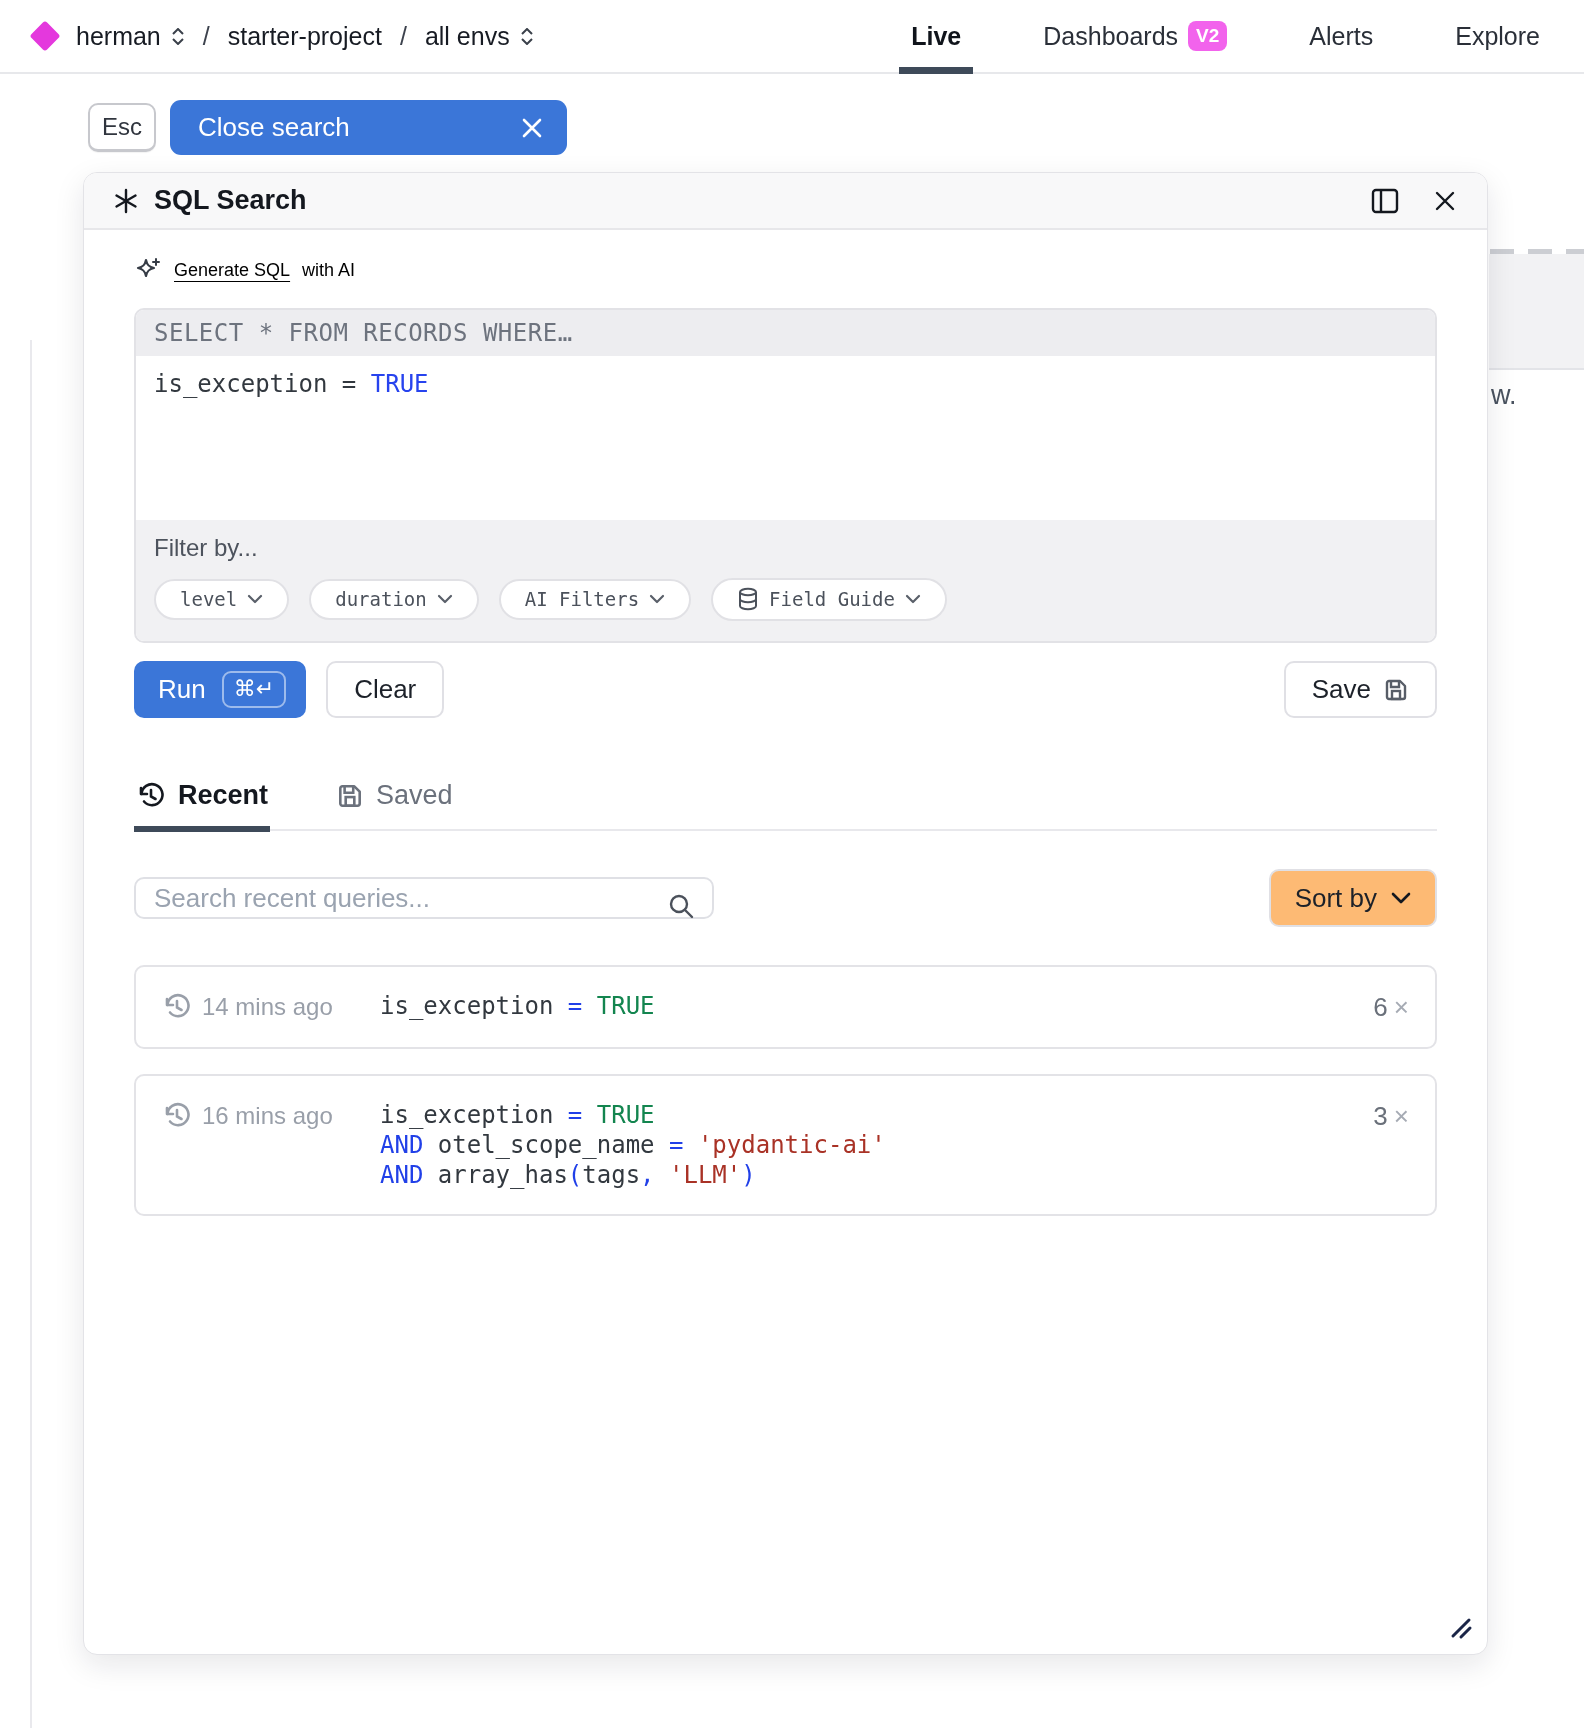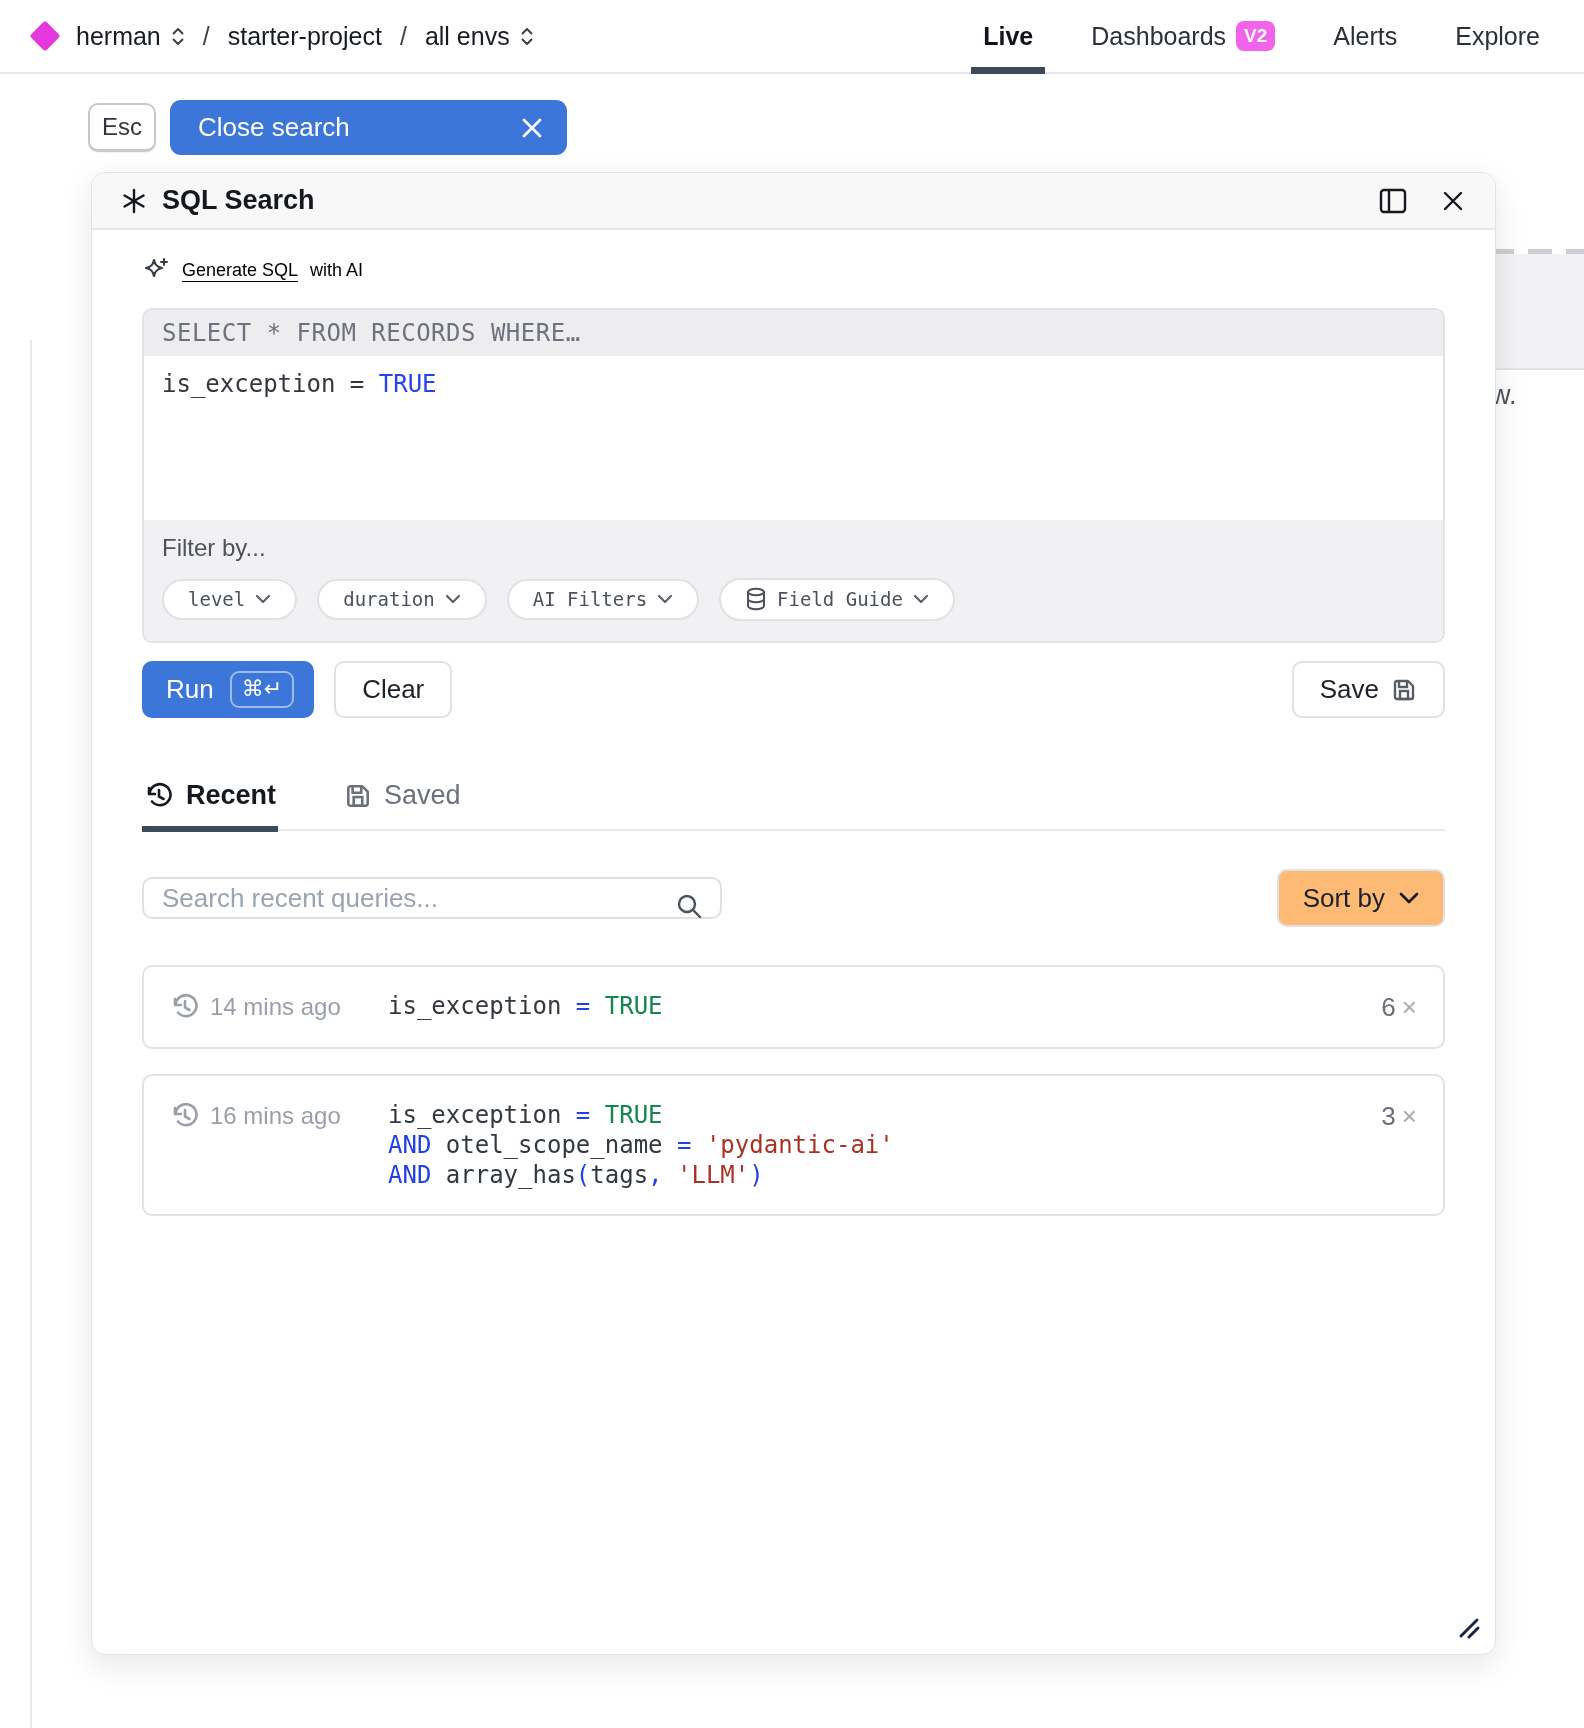--- a/index.html
+++ b/index.html
@@ -7,40 +7,40 @@
   .mono { font-family:"DejaVu Sans Mono", monospace; }
 
   
   .topbar { height:74px; display:flex; align-items:center; justify-content:space-between; border-bottom:2px solid #e7e8eb; background:#fff; position:relative; z-index:5; }
   .crumbs { display:flex; align-items:center; gap:14px; padding-left:34px; font-size:25px; color:#171b23; }
   .crumb-seg { display:flex; align-items:center; gap:8px; font-weight:400; cursor:pointer; }
   .crumb-slash { color:#3c424d; font-weight:400; padding:0 4px; }
   .diamond { width:22px; height:22px; background:#e438dd; transform:rotate(45deg); border-radius:3px; margin-right:6px; }
   .updown { display:inline-flex; flex-direction:column; gap:1px; margin-left:2px; }
   .nav { display:flex; align-items:center; gap:58px; padding-right:44px; font-size:25px; color:#2a2f38; height:100%; }
-  .nav-item { display:flex; align-items:center; gap:10px; height:100%; position:relative; cursor:pointer; }
+  .nav-item { display:flex; align-items:center; gap:10px; height:100%; position:relative; cursor:pointer;margin-left:24px; }
   .nav-item.active { font-weight:700; color:#10141b; }
   .nav-item.active::after { content:""; position:absolute; left:-12px; right:-12px; bottom:-2px; height:7px; background:#3e4a59; }
   .badge-v2 { background:#f263ec; color:#fff; font-size:19px; font-weight:600; border-radius:8px; padding:5px 8px 6px; line-height:1; }
 
   
   .bg-tick { position:absolute; left:80px; top:0; width:2px; height:26px; background:#d6d6da; }
   .bg-vline { position:absolute; left:30px; top:340px; width:2px; bottom:0; background:#e9e9ed; }
   .bg-dash { position:absolute; left:1490px; top:249px; width:94px; height:5px;
              background:repeating-linear-gradient(90deg,#ccced3 0 24px,transparent 24px 38px); }
   .bg-gray { position:absolute; left:1489px; top:254px; width:95px; height:116px; background:#f2f2f4; border-bottom:2px solid #e3e4e8; }
   .bg-cuttext { position:absolute; left:1491px; top:380px; font-size:27px; color:#4a5360; }
 
   
   .close-row { position:absolute; left:88px; top:100px; display:flex; align-items:center; gap:14px; z-index:6; }
   .esc-chip { background:#fff; border:2px solid #c7c8cd; border-bottom-width:3px; border-radius:10px; padding:8px 12px; font-size:24px; color:#30353e; box-shadow:0 1px 1px rgba(0,0,0,.05); }
   .close-btn { display:flex; align-items:center; justify-content:space-between; width:397px; height:55px; background:#3b76d8; color:#fff; border:none; border-radius:11px; font-size:26px; padding:0 24px 0 28px; cursor:pointer; font-family:inherit; }
 
   
-  .modal { position:absolute; left:91px; top:172px; width:1405px; height:1483px; background:#fff; border:1.5px solid #e3e3e7; border-radius:14px; box-shadow:0 10px 30px rgba(20,24,40,.10); z-index:4; display:flex; flex-direction:column; }
+  .modal { position:absolute; left:83px; top:172px; width:1405px; height:1483px; background:#fff; border:1.5px solid #e3e3e7; border-radius:14px; box-shadow:0 10px 30px rgba(20,24,40,.10); z-index:4; display:flex; flex-direction:column; }
   .modal-header { height:57px; flex:0 0 57px; background:#f8f8f9; border-bottom:2px solid #e7e7ea; border-radius:13px 13px 0 0; display:flex; align-items:center; justify-content:space-between; padding:0 26px 0 28px; }
   .modal-title-wrap { display:flex; align-items:center; gap:14px; font-size:27px; font-weight:600; color:#14181f; }
   .modal-header-icons { display:flex; align-items:center; gap:26px; }
   .icon-btn { background:none; border:none; cursor:pointer; display:flex; align-items:center; padding:4px; }
 
   .modal-body { padding:26px 50px 0; display:flex; flex-direction:column; flex:1; position:relative; }
 
   .gen-row { display:flex; align-items:center; gap:12px; font-size:18px; color:#000000; cursor:pointer; }
   .gen-link { text-decoration:underline; text-underline-offset:5px; }
 

